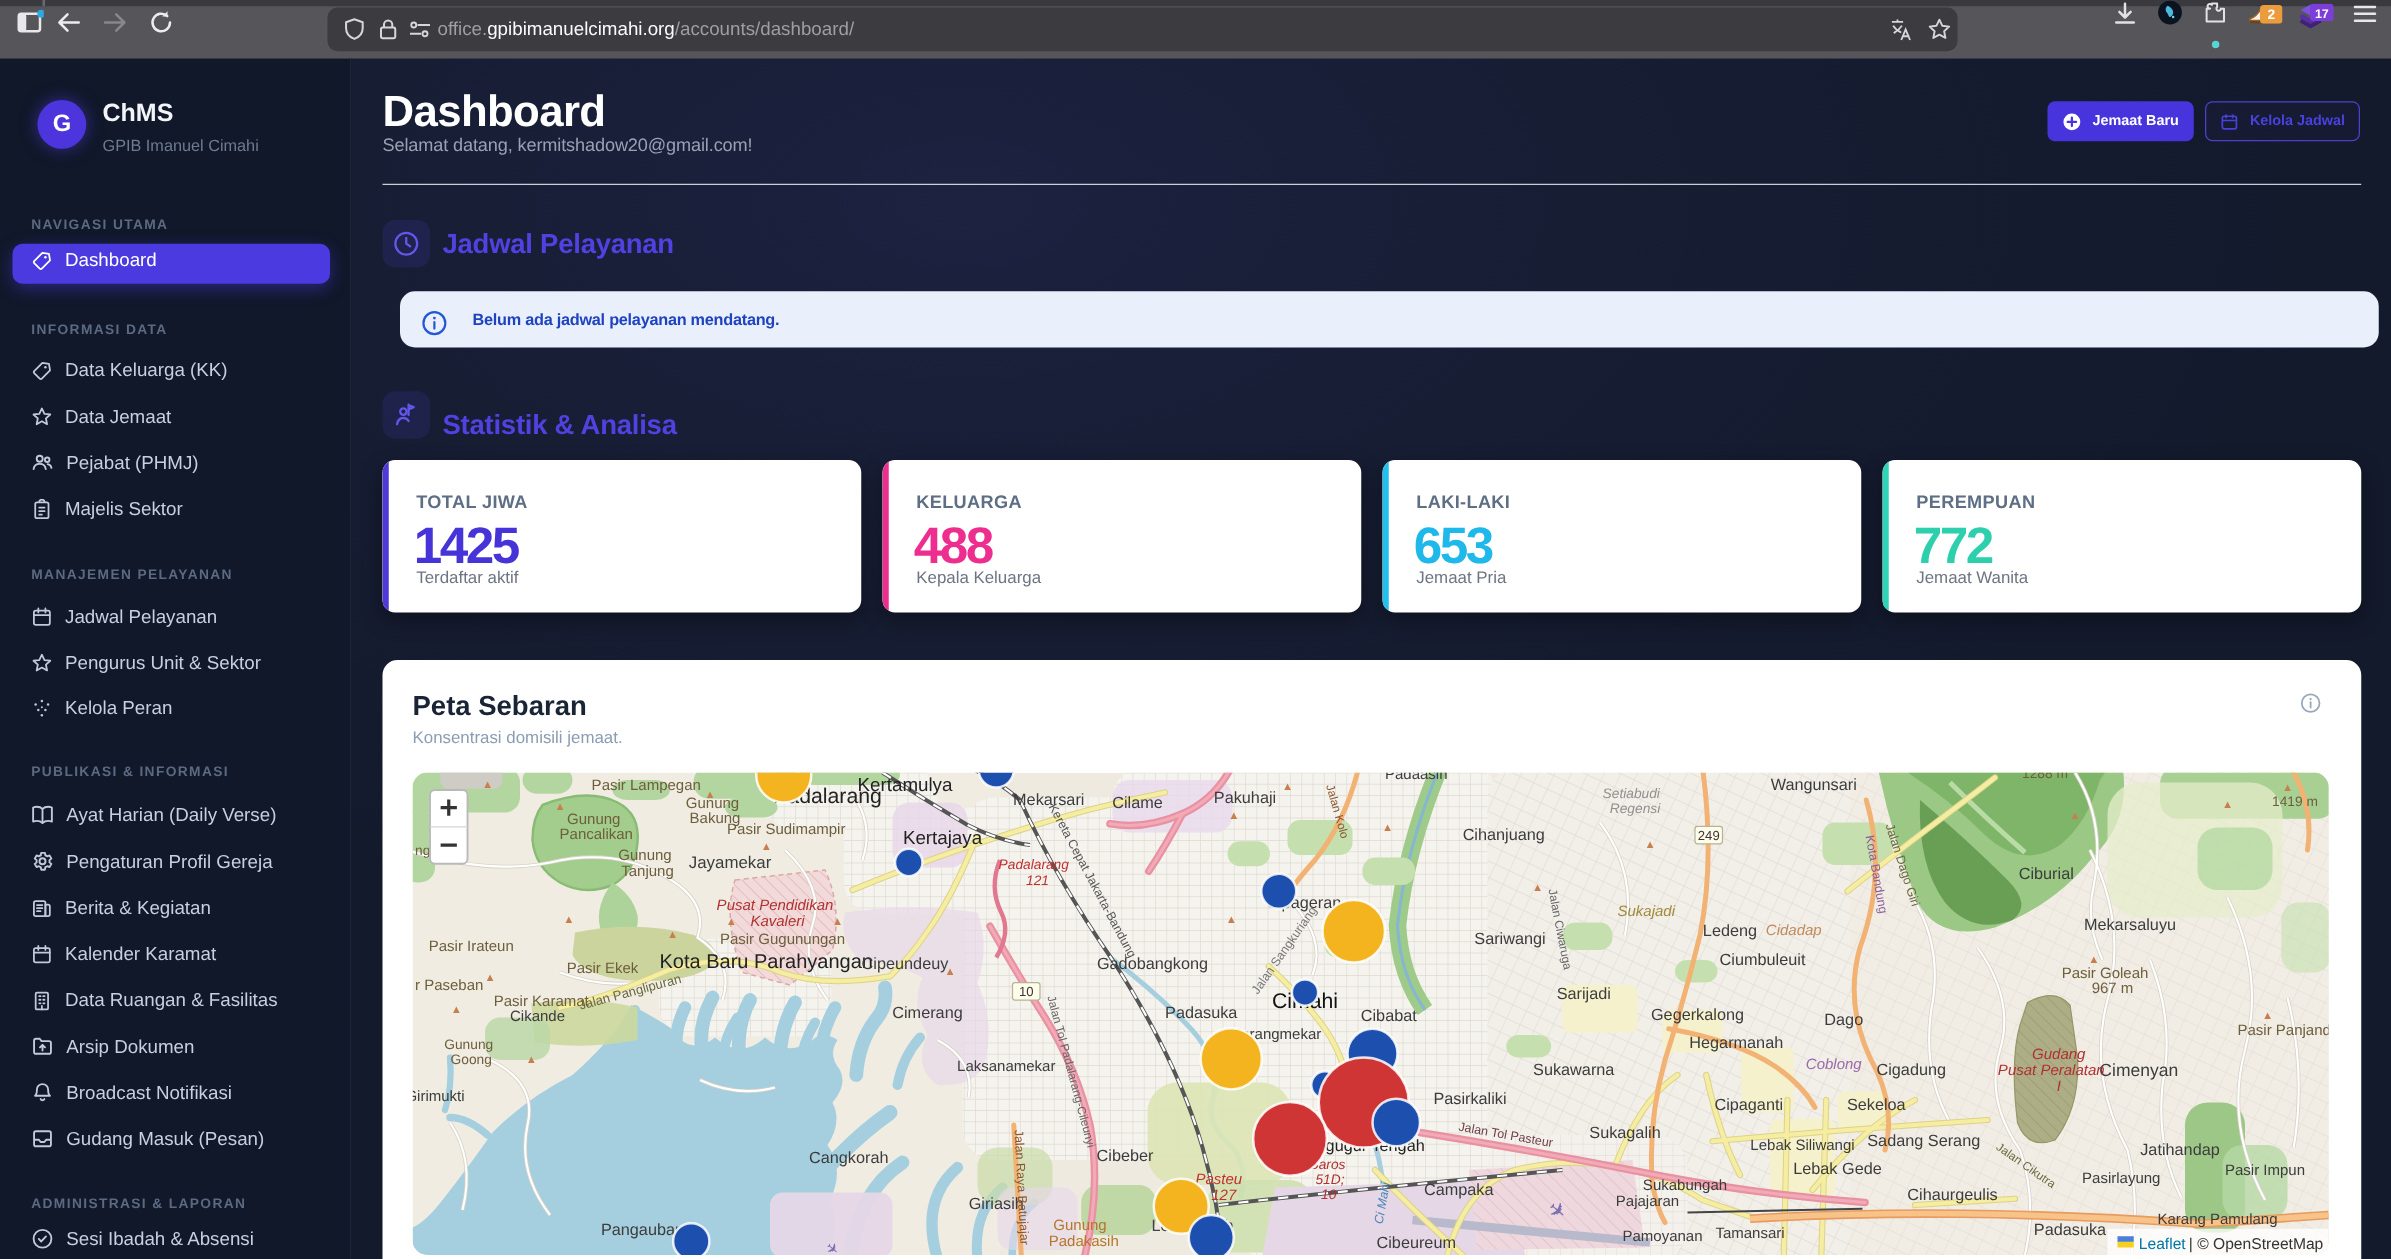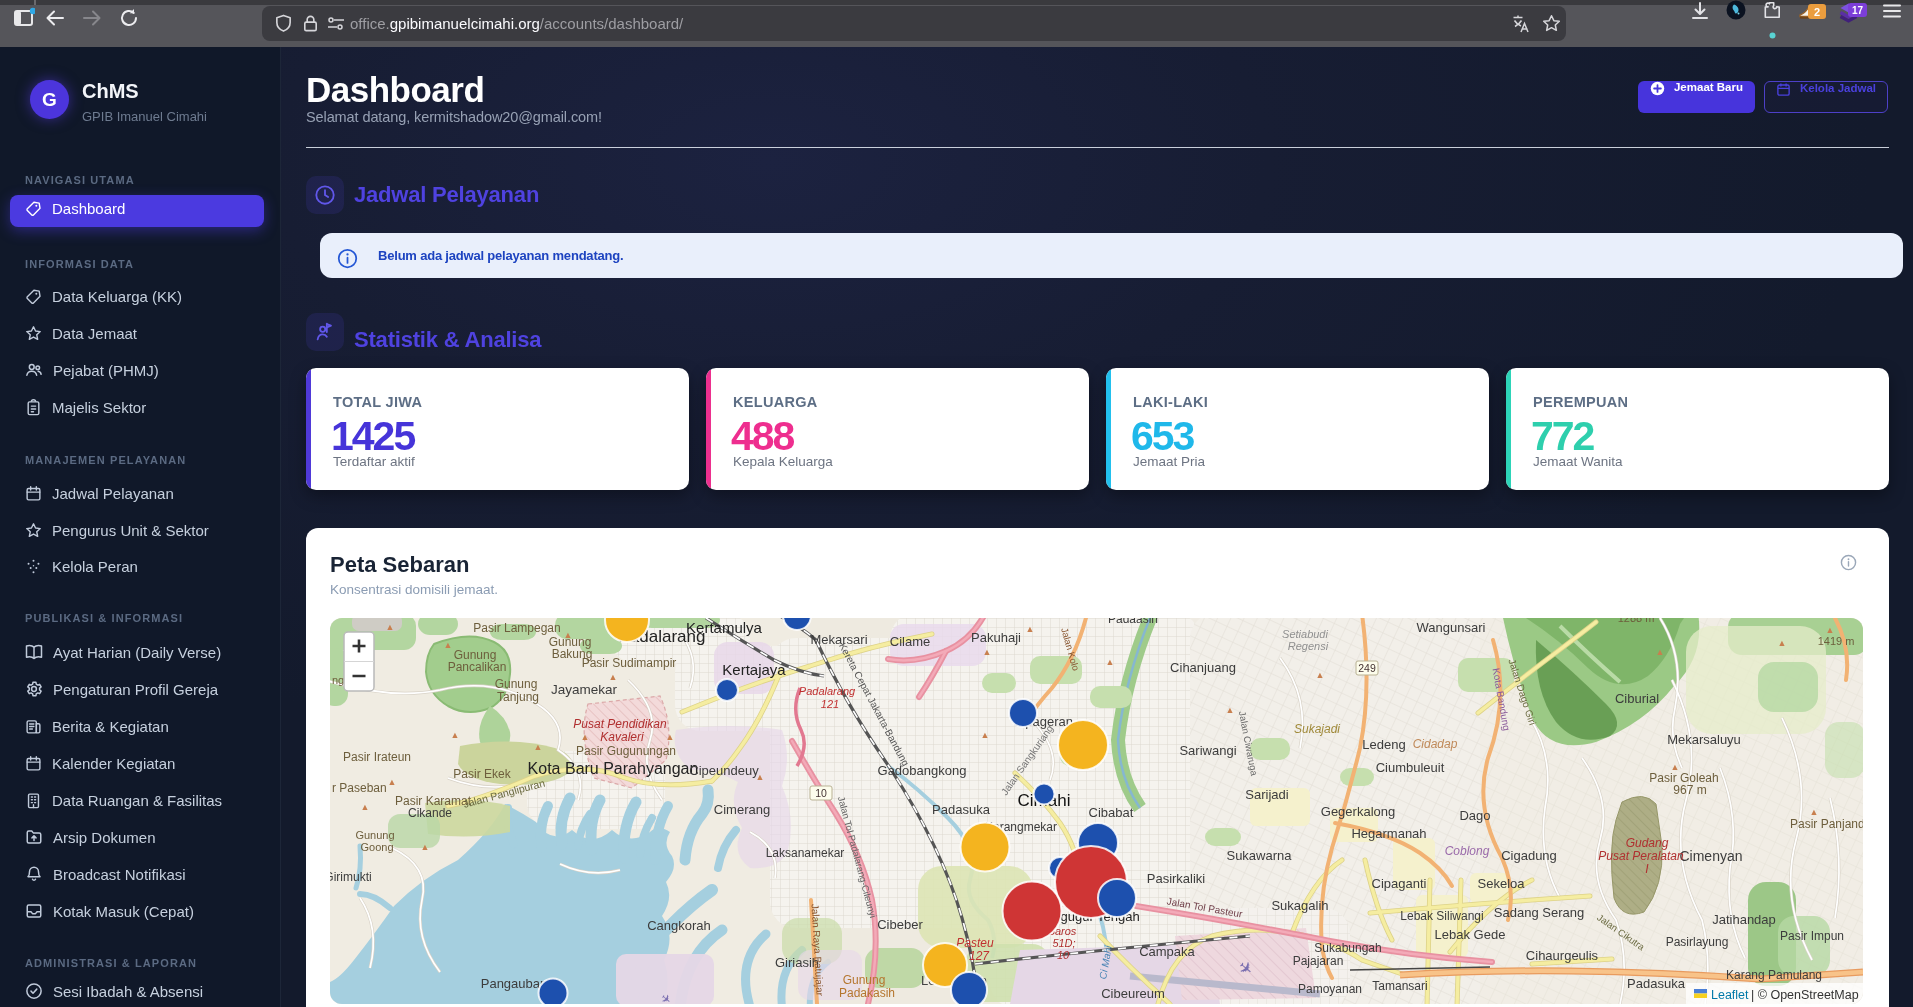--- a/index.html
+++ b/index.html
@@ -27,21 +27,21 @@
 #navactive { position:absolute; top:195px; left:10px; width:254px; height:32px; background:#4b3ae0; border-radius:8px; box-shadow:0 4px 14px rgba(75,58,224,.45); }
 #navactive .inner { position:absolute; top:5px; left:15px; display:flex; align-items:center; gap:10px; color:#fff; font-size:15px; }
 
 
 #main { position:absolute; top:47px; left:281px; width:1632px; height:960px;
   background:radial-gradient(1100px 600px at 30% 12%, #1c2240 0%, #171d33 45%, #131a2c 100%); }
 .abs { position:absolute; }
 #h1 { top:23px; left:25px; font-size:35px; font-weight:bold; color:#fff; letter-spacing:-0.5px; }
 #welcome { top:62px; left:25px; font-size:14.5px; color:#97a1b4; letter-spacing:-0.1px;text-align:center; }
 #hr { top:100px; left:25px; width:1583px; height:1px; background:rgba(233,238,248,.85); }
-.btn { top:34px; height:32px; border-radius:6px; font-size:11.5px; font-weight:bold; display:flex; justify-content:center; gap:9px; }
+.btn { top:34px; height:32px; border-radius:6px; font-size:11.5px; font-weight:bold; display:flex; align-items:center; justify-content:center; gap:9px; }
 #btn1 { left:1357px; width:117px; background:#4734dc; color:#fff; }
 #btn2 { left:1483px; width:124px; border:1px solid #4d40c8; color:#4a40dd; background:rgba(30,30,70,.25); }
 
 .sicon { width:38px; height:38px; border-radius:10px; background:rgba(86,74,230,.14); display:flex; align-items:center; justify-content:center; }
 #sic1 { top:129px; left:25px; }
 #sic2 { top:266px; left:25px; }
 .stitle { font-size:22px; font-weight:bold; color:#4f42e0; letter-spacing:-0.2px; }
 #st1 { top:135px; left:73px; }
 #st2 { top:280px; left:73px; }
 
@@ -257,21 +257,21 @@
           <path d="M16 8h3a2 2 0 0 1 2 2v9a2 2 0 0 1-2 2H16z"></path>
           <path d="M6.5 8.5h6M6.5 12h6M6.5 15.5h4" stroke-linecap="round"></path>
         </svg>
       <span>Berita &amp; Kegiatan</span>
       </div>
     <div class="navitem" style="top:705px">
       <svg width="17" height="17" viewBox="0 0 24 24" fill="none" stroke="#c0cada" stroke-width="2">
           <rect x="3" y="5" width="18" height="16" rx="2"></rect>
           <path d="M3 10h18M8 2.5V7M16 2.5V7" stroke-linecap="round"></path>
         </svg>
-      <span>Kalender Kegiatan</span>
+      <span>Kalender Karamat</span>
       </div>
     <div class="navitem" style="top:742px">
       <svg width="17" height="17" viewBox="0 0 24 24" fill="none" stroke="#c0cada" stroke-width="2">
           <rect x="5" y="3" width="14" height="19" rx="1.5"></rect>
           <path d="M9 7h1.5M13.5 7H15M9 11h1.5M13.5 11H15M9 15h1.5M13.5 15H15M12 22v-4" stroke-linecap="round"></path>
         </svg>
       <span>Data Ruangan &amp; Fasilitas</span>
       </div>
     <div class="navitem" style="top:779px">
       <svg width="18" height="18" viewBox="0 0 24 24" fill="none" stroke="#c0cada" stroke-width="2">
@@ -285,21 +285,21 @@
           <path d="M18 9a6 6 0 1 0-12 0c0 5-2 6.5-2 6.5h16S18 14 18 9z" stroke-linejoin="round"></path>
           <path d="M10 19a2.2 2.2 0 0 0 4 0" stroke-linecap="round"></path>
         </svg>
       <span>Broadcast Notifikasi</span>
       </div>
     <div class="navitem" style="top:853px">
       <svg width="18" height="18" viewBox="0 0 24 24" fill="none" stroke="#c0cada" stroke-width="2">
           <rect x="3" y="4" width="18" height="16" rx="2"></rect>
           <path d="M3 13h5l2 2.5h4L16 13h5" stroke-linejoin="round"></path>
         </svg>
-      <span>Kotak Masuk (Cepat)</span>
+      <span>Gudang Masuk (Pesan)</span>
       </div>
     <div class="sechead" style="top:910px">ADMINISTRASI &amp; LAPORAN</div>
     <div class="navitem" style="top:933px">
       <svg width="18" height="18" viewBox="0 0 24 24" fill="none" stroke="#c0cada" stroke-width="2">
           <circle cx="12" cy="12" r="9.5"></circle>
           <path d="M8 12.2l2.7 2.7 5-5.4" stroke-linecap="round" stroke-linejoin="round"></path>
         </svg>
       <span>Sesi Ibadah &amp; Absensi</span>
       </div>
   </div>

